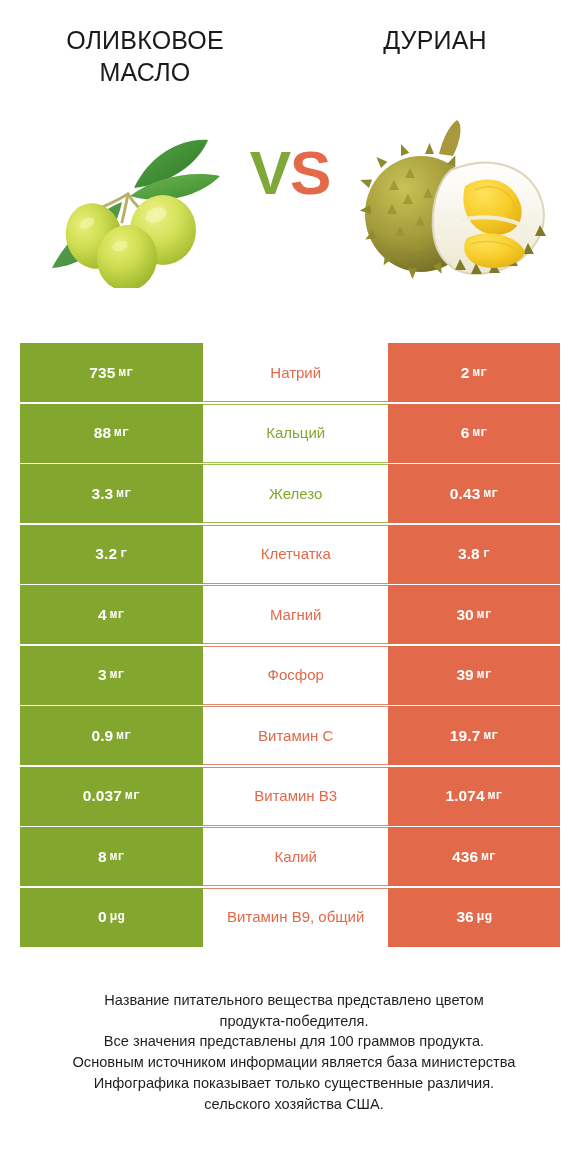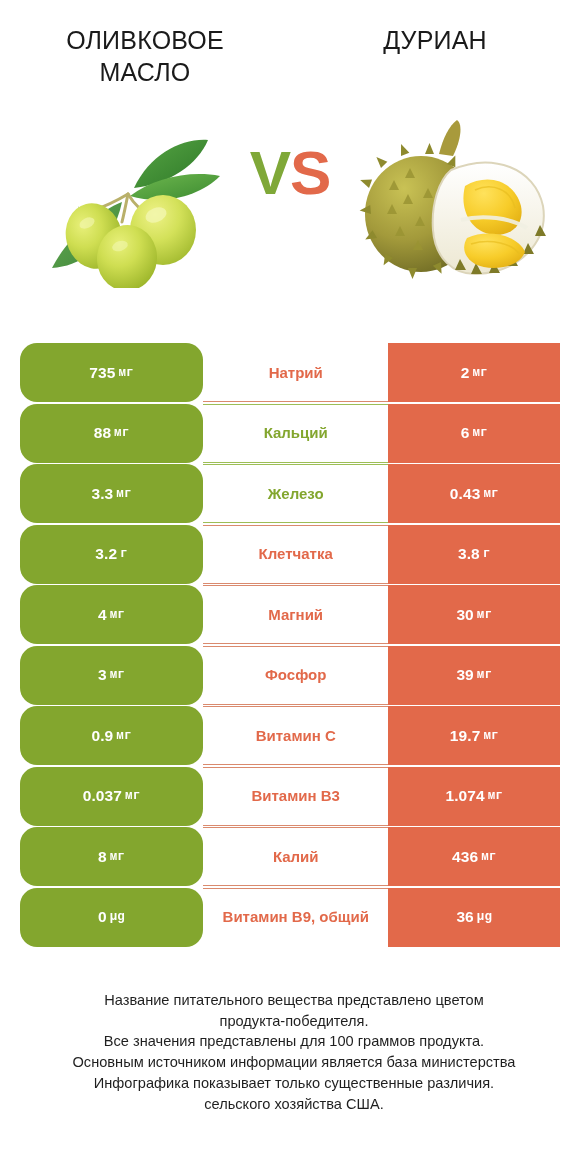--- a/index.html
+++ b/index.html
@@ -81,31 +81,31 @@
   .cell {
     display: flex;
     align-items: center;
     justify-content: center;
     height: 100%;
     font-size: 15.5px;
     font-weight: 700;
     color: #ffffff;
     letter-spacing: .1px;
   }
-  .cell-left  { width: 192px; background: #83A62E; border-radius: 17px; }
+  .cell-left  { width: 192px; background: #83A62E; }
   .cell-right { width: 180px; background: #E2694A; }
 
   .cell-mid {
     width: 194px;
     background: #ffffff;
     display: flex;
     align-items: center;
     justify-content: center;
     font-size: 15px;
-    font-weight: 700;
+    font-weight: 400;
     text-align: center;
     padding: 0 6px;
     line-height: 1.15;
     border-top: 1px solid transparent;
     border-bottom: 1px solid transparent;
   }
   .cell-mid.win-green  { color: #83A62E; border-color: #9DBE55; }
   .cell-mid.win-orange { color: #E2694A; border-color: #DA8A6E; }
   .row:first-child .cell-mid { border-top-color: transparent; }
   .row:last-child  .cell-mid { border-bottom-color: transparent; }

